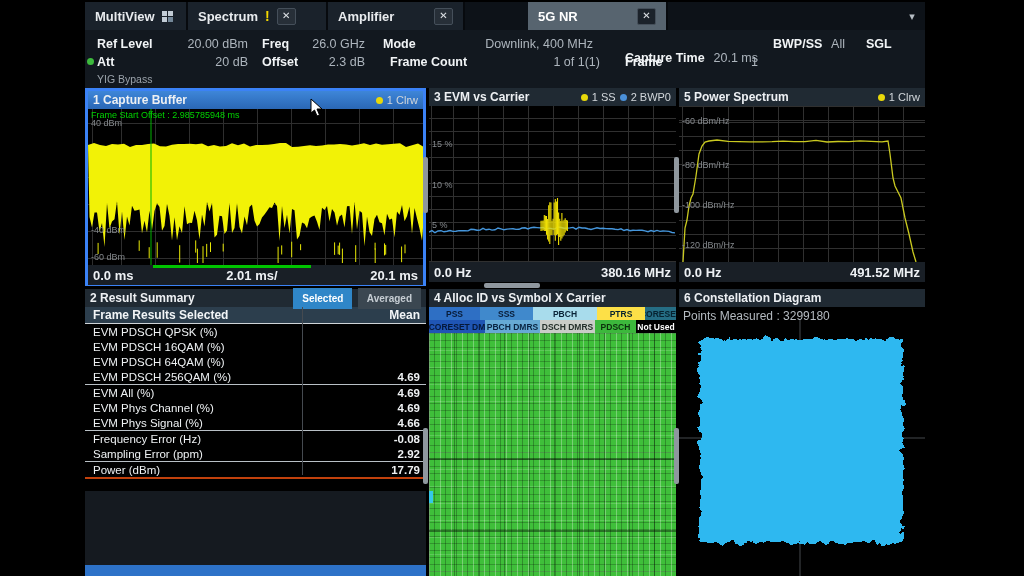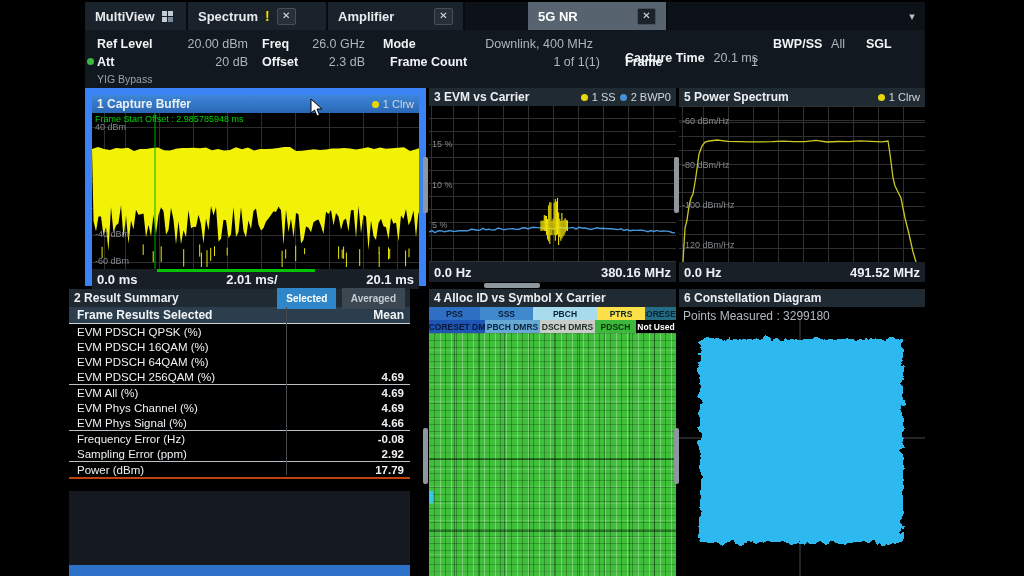--- a/index.html
+++ b/index.html
@@ -152,21 +152,21 @@
       <span class="lbl">Frame Count</span>
       <span class="val">1 of 1(1)</span>
     </div>
     <div class="hfield" style="left:540px;top:25px;width:133px">
       <span class="lbl">Frame</span>
       <span class="val">1</span>
     </div>
     <span class="note" style="left:12px;top:43px">YIG Bypass</span>
   </div>
 
-  <div class="win" style="left:85px;top:88px;width:341px;height:198px;border:7px solid #3b82f6">
+  <div class="win" style="left:85px;top:88px;width:341px;height:198px;border:3px solid #3b82f6">
     <div class="titlebar sel">
       <span>1 Capture Buffer</span>
       <span class="tlg">
         <span class="dot" style="background-color: rgb(232, 216, 10);"></span>
         <span>1 Clrw</span>
       </span>
     </div>
     <div class="plot grid-cb" style="height:156px">
       <span class="anno">Frame Start Offset : 2.985785948 ms</span>
       <span class="ylab" style="top:9px">40 dBm</span>
@@ -276,21 +276,21 @@
       <svg id="ps-svg" width="246" height="156" viewBox="0 0 246 156">
           <polyline points="4,156.0 6,122.0 8,114.0 10,100.0 12,92.0 14,88.0 17,70.0 20,48.0 23,40.0 26,36.0 30,35.0 38,34.0 49,35.4 60,35.6 71,35.9 82,35.9 93,35.7 104,35.2 115,35.7 126,35.7 137,34.3 148,36.0 159,35.5 170,35.6 181,34.9 192,35.4 203,35.8 209,35.0 211,48.0 214,72.0 216,80.0 219,86.0 222,92.0 226,112.0 230,128.0 234,146.0 237,156.0" fill="none" stroke="#c9c920" stroke-width="1.3"></polyline>
         </svg>
     </div>
     <div class="axisbar">
       <span>0.0 Hz</span>
       <span>491.52 MHz</span>
     </div>
   </div>
 
-  <div class="win" style="left:69px;top:289px;width:341px;height:287px">
+  <div class="win" style="left:85px;top:289px;width:341px;height:287px">
     <div class="titlebar">
       <span>2 Result Summary</span>
       <span>
         <span class="vbtn on">Selected</span>
         <span class="vbtn off">Averaged</span>
       </span>
     </div>
     <div class="rs-head">
       <span>Frame Results Selected</span>
       <span>Mean</span>

